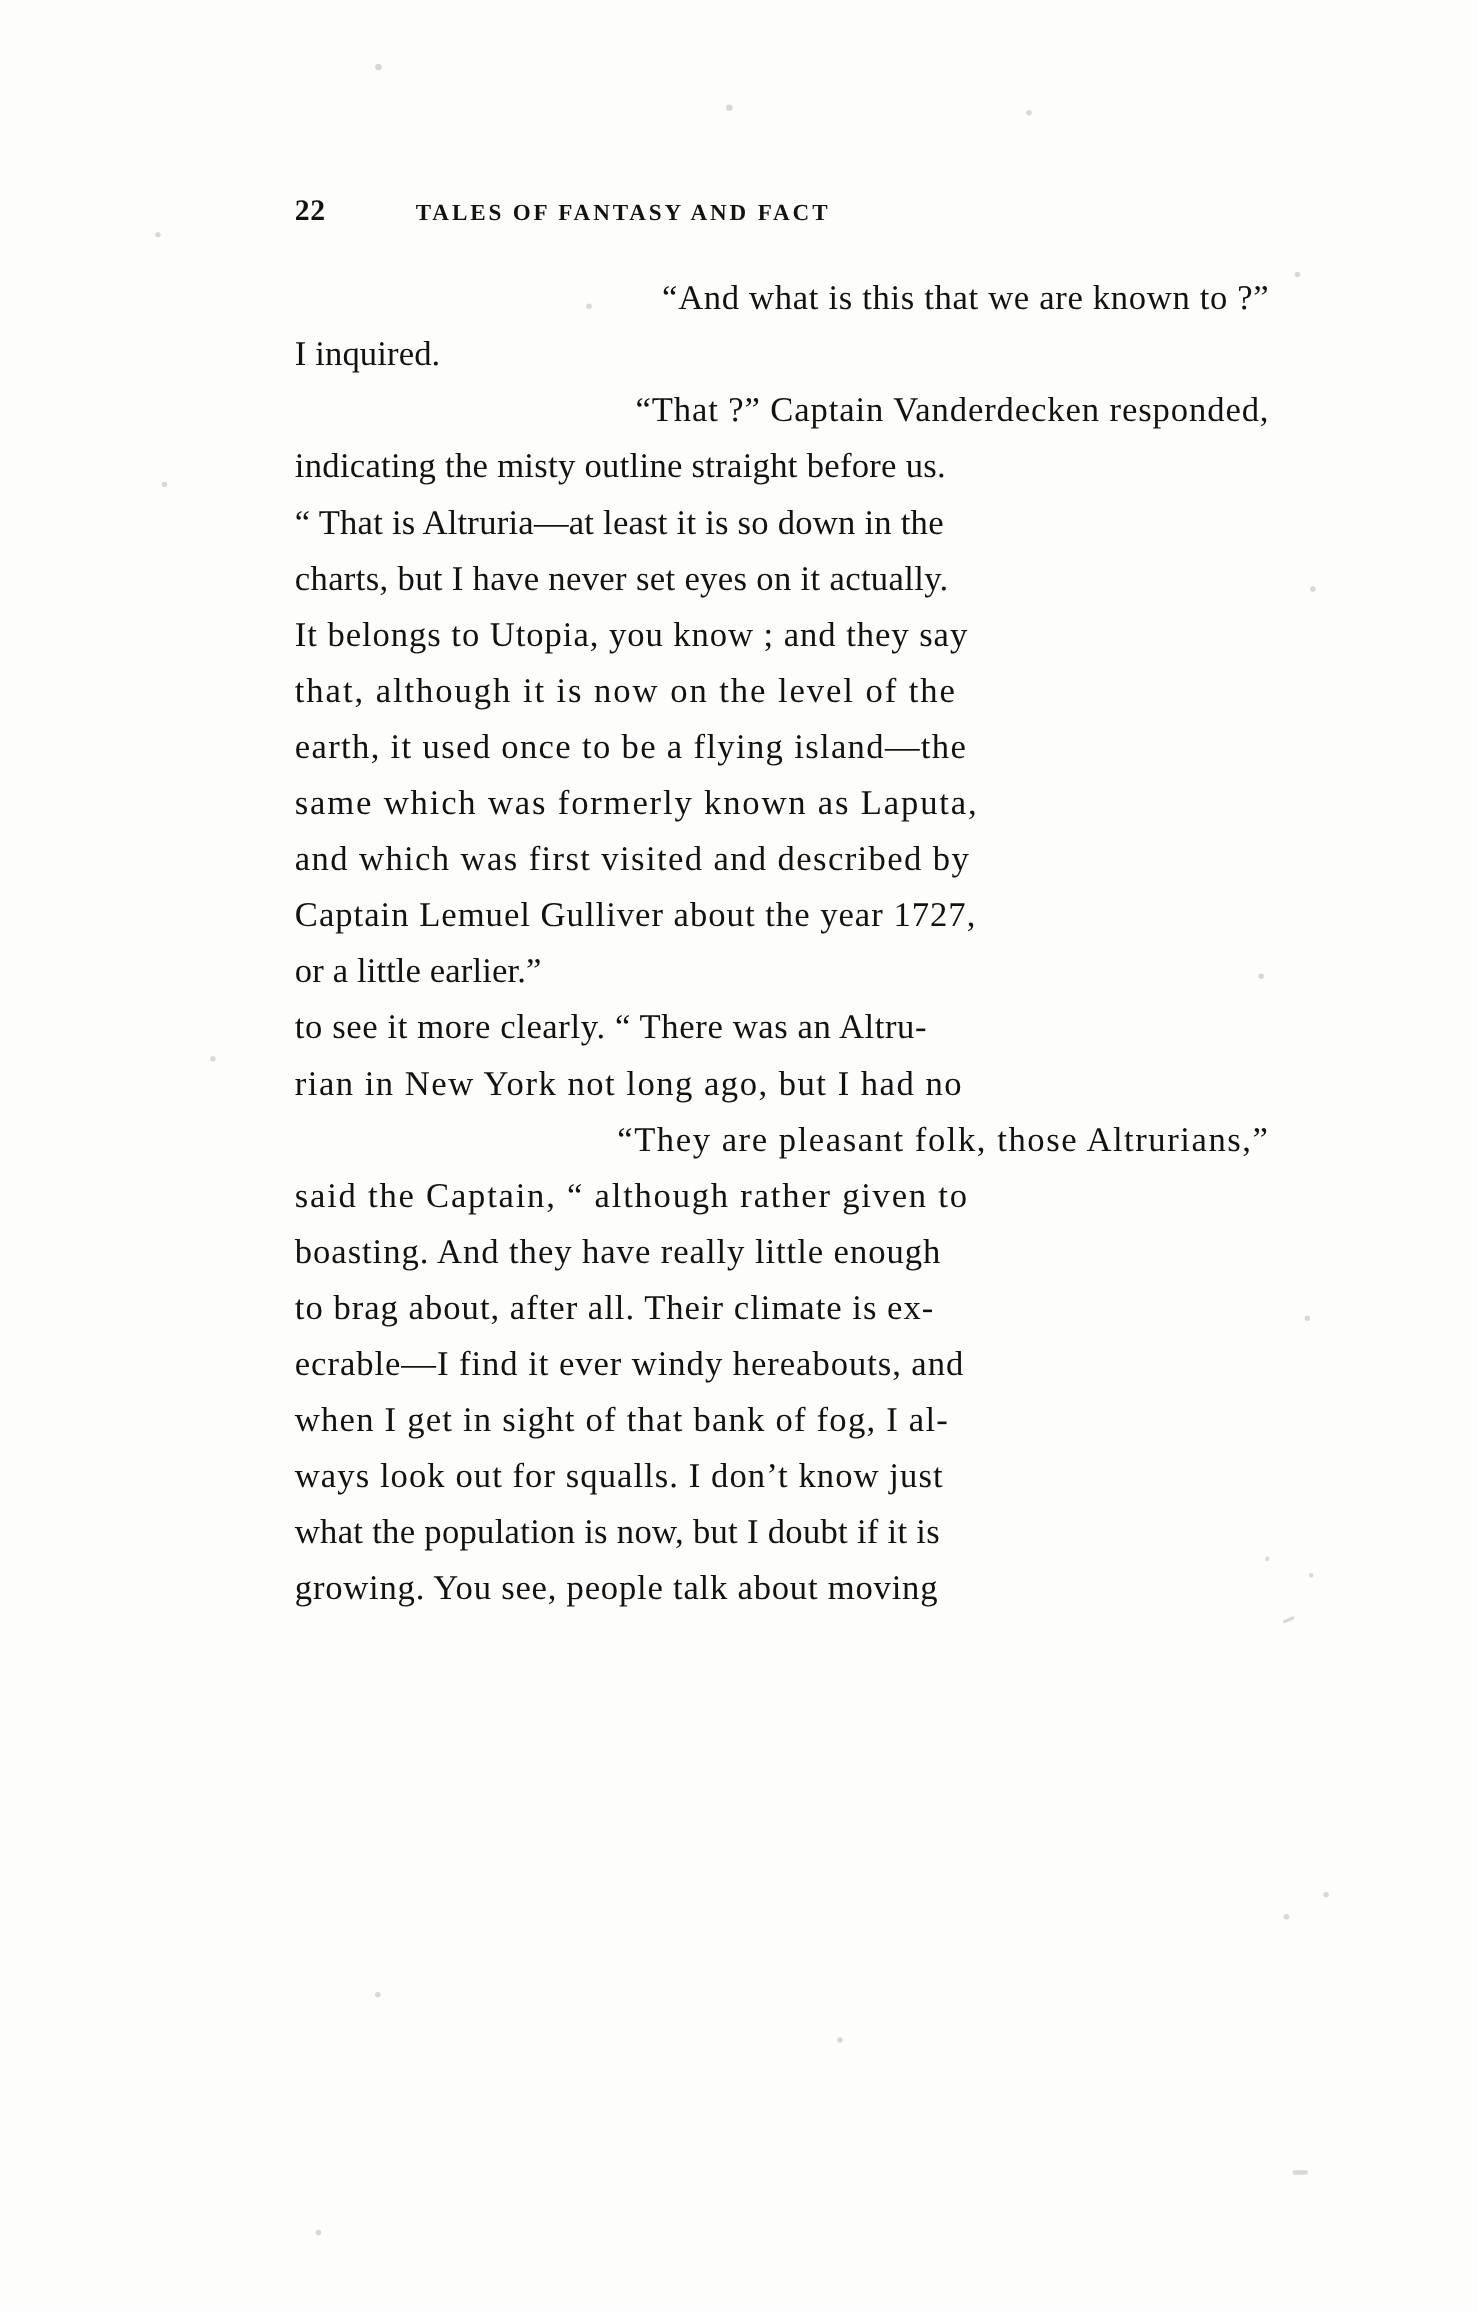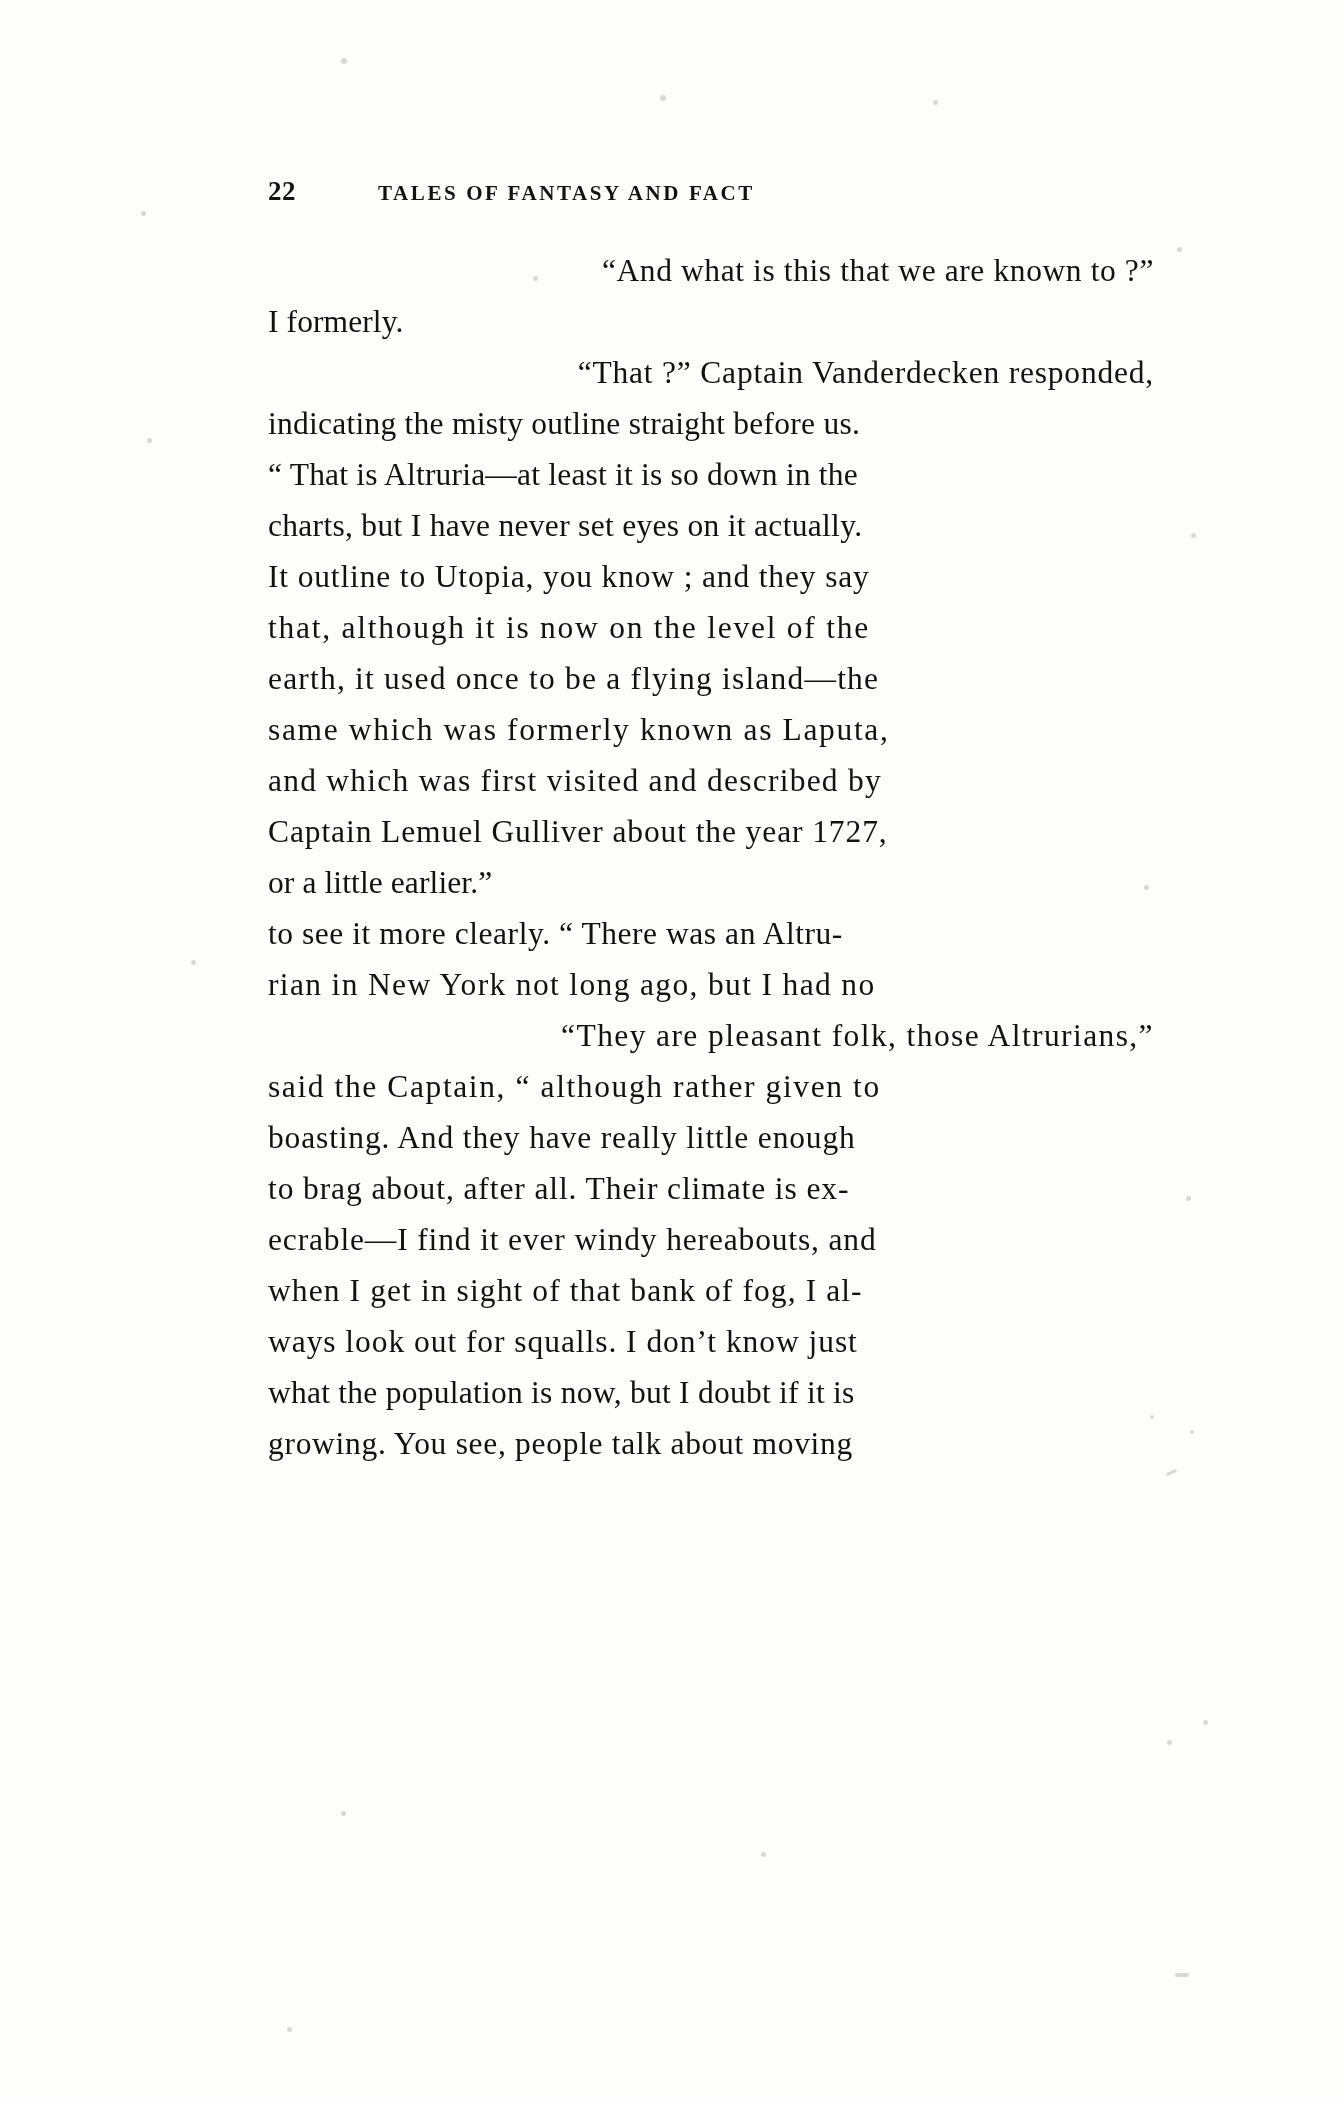--- a/index.html
+++ b/index.html
@@ -124,32 +124,32 @@
     <div class="running-head">TALES OF FANTASY AND FACT</div>
   </div>
 
   <div class="textblock">
 
     <p class="para">
       <span class="line j">
           <span class="indent"></span>
           <span style="letter-spacing:0.6px;">“And what is this that we are known to ?”</span>
         </span>
-      <span class="line">I formerly.</span>
+      <span class="line">I inquired.</span>
     </p>
 
     <p class="para">
       <span class="line j">
           <span class="indent"></span>
           <span style="letter-spacing:0.8px;">“That ?” Captain Vanderdecken responded,</span>
         </span>
       <span class="line" style="letter-spacing:0.25px;">indicating the misty outline straight before us.</span>
       <span class="line" style="letter-spacing:0.2px;">“ That is Altruria—at least it is so down in the</span>
       <span class="line" style="letter-spacing:0.3px;">charts, but I have never set eyes on it actually.</span>
-      <span class="line" style="letter-spacing:0.85px;">It outline to Utopia, you know ; and they say</span>
+      <span class="line" style="letter-spacing:0.85px;">It belongs to Utopia, you know ; and they say</span>
       <span class="line" style="letter-spacing:1.75px;">that, although it is now on the level of the</span>
       <span class="line" style="letter-spacing:1.2px;">earth, it used once to be a flying island—the</span>
       <span class="line" style="letter-spacing:1.65px;">same which was formerly known as Laputa,</span>
       <span class="line" style="letter-spacing:1.25px;">and which was first visited and described by</span>
       <span class="line" style="letter-spacing:0.9px;">Captain Lemuel Gulliver about the year 1727,</span>
       <span class="line">or a little earlier.”</span>
     </p>
 
     <p class="para">
       <span class="line j">

